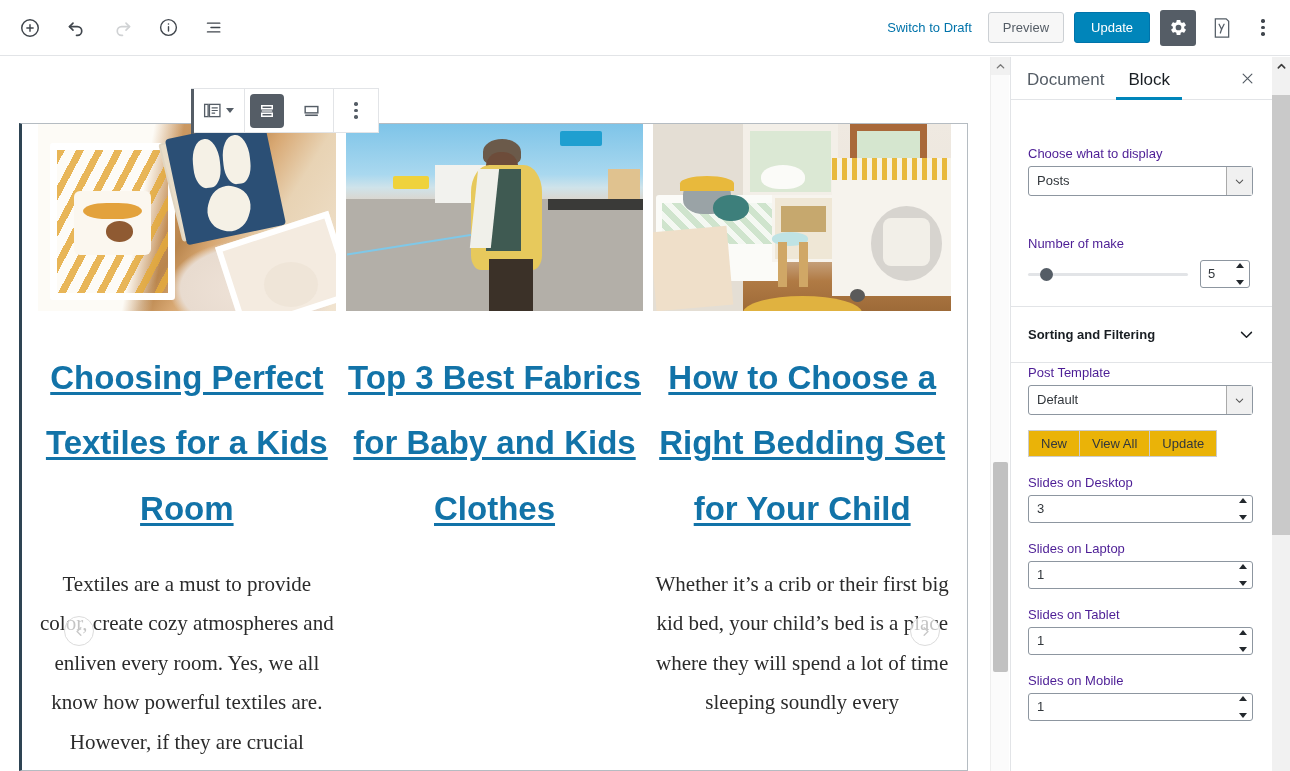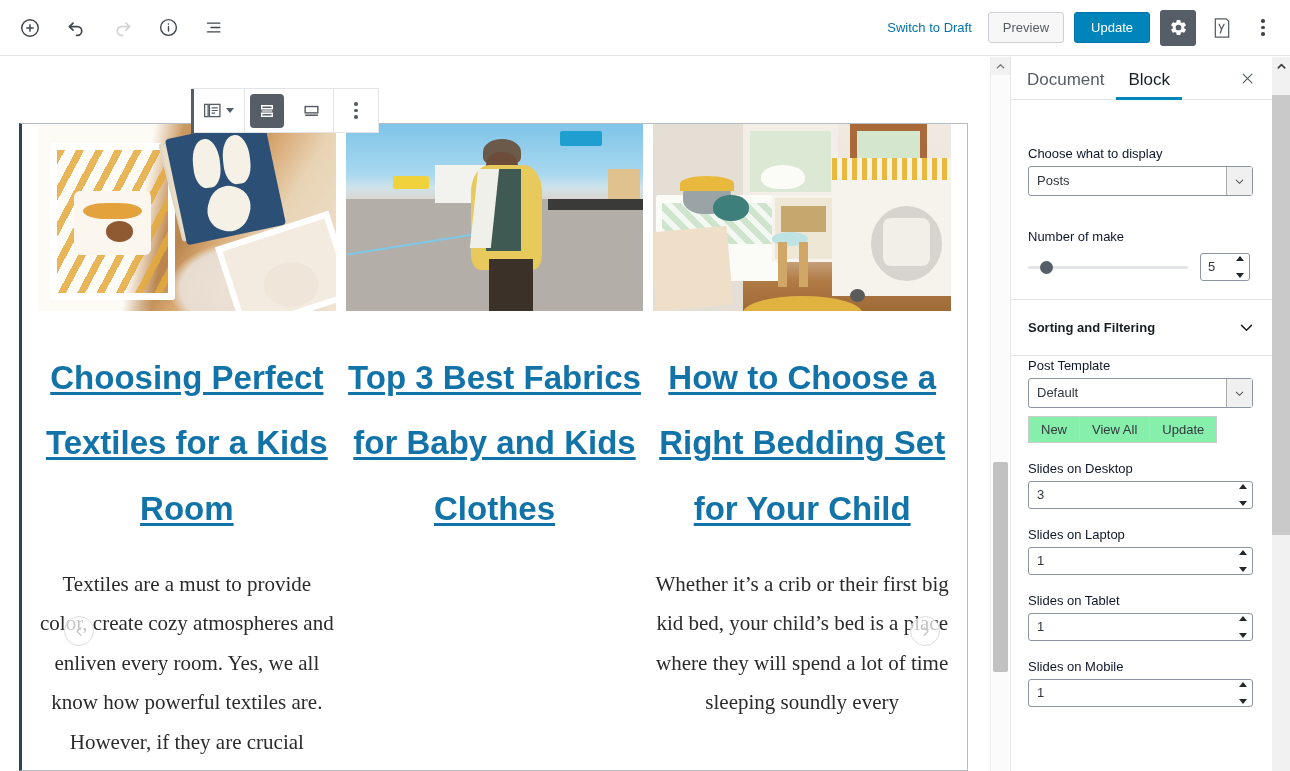--- a/index.html
+++ b/index.html
@@ -193,25 +193,25 @@
   .sb-close {
     margin-left: auto; width: 34px; height: 34px; margin-right: 4px;
     background: none; border: none; cursor: pointer; color: #555d66;
     display: flex; align-items: center; justify-content: center; font-size: 17px;
   }
 
   .sb-body { padding: 0; }
   .sb-panel { padding: 0 17px; }
   .sb-label {
     display: block;
-    font-size: 13px; color: #0f172a;
+    font-size: 13px; color: #4c1d95;
     margin-bottom: 5px;
     font-family: "Liberation Sans", sans-serif;
   }
-  .sel-wrap { position: relative; width: 225px; height: 30px; margin-bottom: 8px; }
+  .sel-wrap { position: relative; width: 225px; height: 30px; margin-bottom: 15px; }
   .sel-box {
     width: 225px; height: 30px;
     border: 1px solid #8d96a0; border-radius: 3px;
     background: #fff; font-size: 13px; color: #32373c;
     padding: 0 34px 0 8px; line-height: 28px;
     font-family: "Liberation Sans", sans-serif;
   }
   .sel-arrow {
     position: absolute; right: 1px; top: 1px;
     width: 26px; height: 28px;
@@ -265,21 +265,21 @@
     margin-bottom: 4px;
   }
   .field-box .val {
     font-size: 13px; color: #32373c; padding-left: 8px;
     line-height: 26px; display: block;
     font-family: "Liberation Sans", sans-serif;
   }
   .btn-group { display: flex; margin-top: 6px; }
   .bg-btn {
     font-size: 13px; color: #32373c;
-    background: #86efac; border: 1px solid #ccc;
+    background: #eab308; border: 1px solid #ccc;
     padding: 5px 12px; cursor: pointer; margin-left: -1px;
     font-family: "Liberation Sans", sans-serif;
   }
   .bg-btn:first-child { margin-left: 0; }
 
   .fieldgrp { margin-top: 18px; }
 
   
   .sbscroll {
     position: absolute; top: 57px; left: 1272px;

